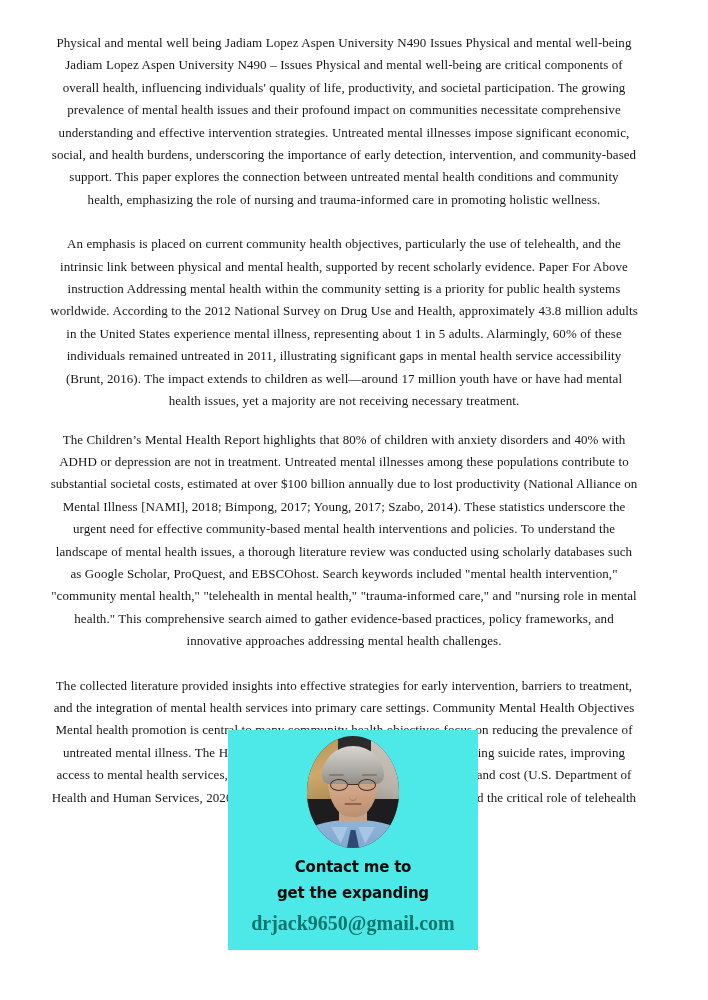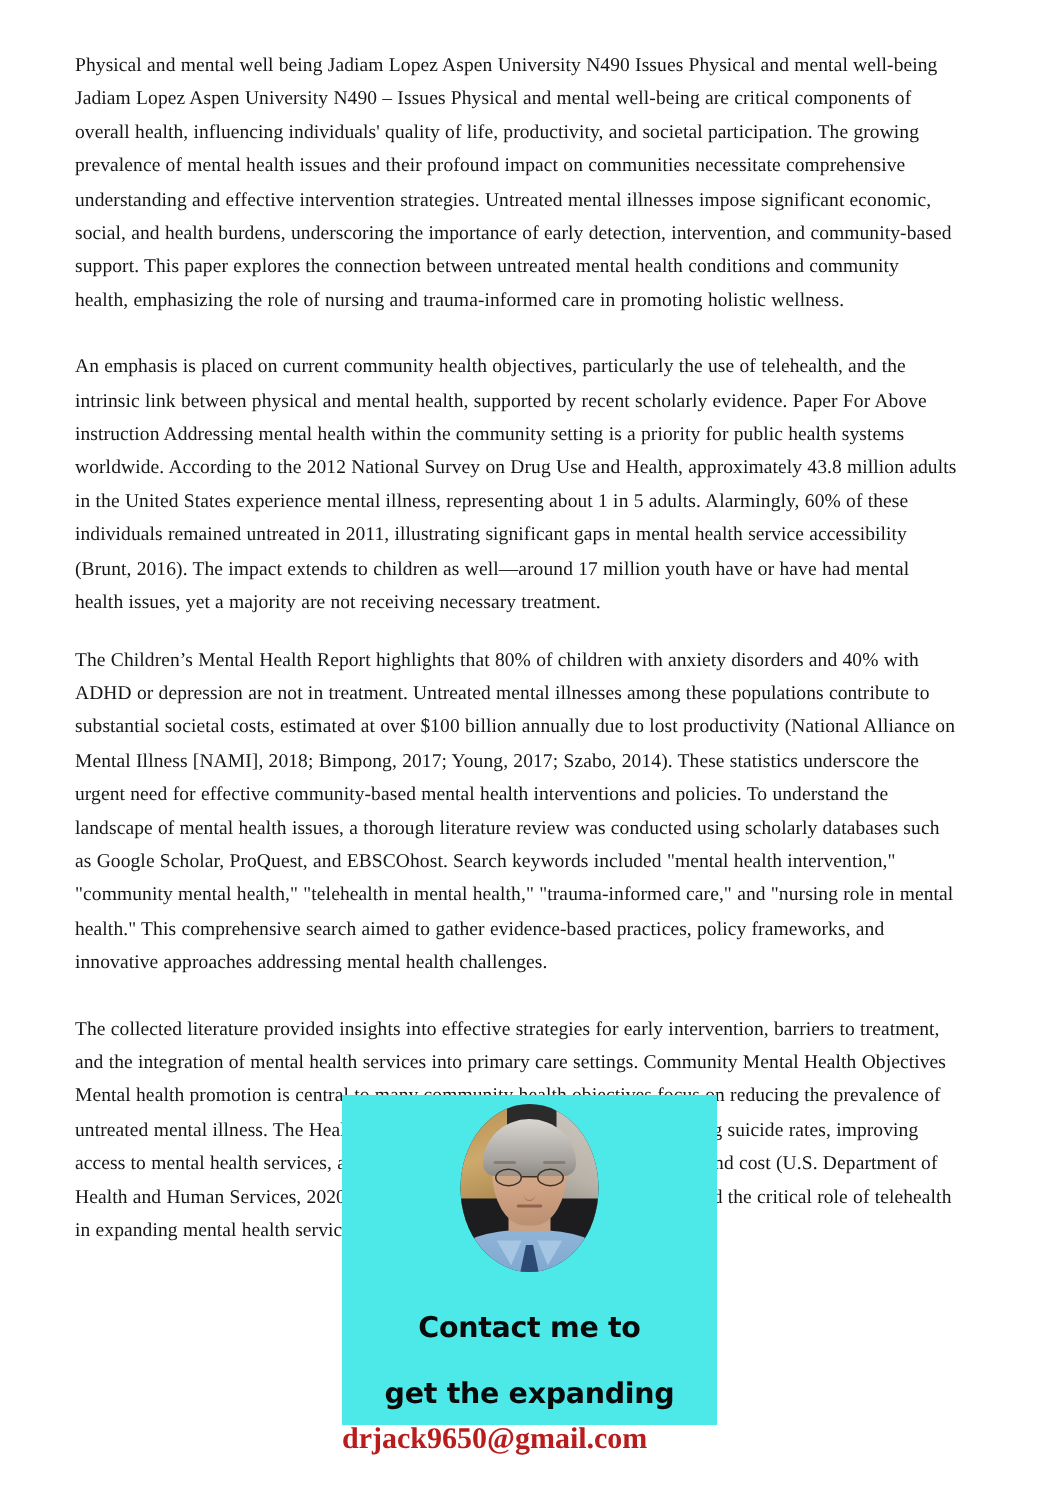--- a/index.html
+++ b/index.html
@@ -30,21 +30,21 @@
     left: 50px;
     top: 32px;
     width: 588px;
   }
 
   .para {
     font-family: "Liberation Serif", "DejaVu Serif", serif;
     font-size: 13.0px;
     line-height: 22.4px;
     color: #161616;
-    text-align: left;
+    text-align: center;
     margin: 0 0 22px 0;
     letter-spacing: 0.005em;
     word-spacing: 0.012em;
   }
   .para.p2 { margin-bottom: 16px; }
   .para.last { margin-bottom: 0; }
 
   
   #contact-overlay {
     position: absolute;
@@ -188,33 +188,33 @@
   }
 
   #contact-lines {
     margin-top: 6px;
     text-align: center;
     width: 100%;
   }
   .contact-line {
     font-family: "DejaVu Sans", "Liberation Sans", sans-serif;
     font-weight: bold;
-    font-size: 19px;
+    font-size: 15px;
     line-height: 26px;
     color: #0a0a0a;
     letter-spacing: -0.2px;
-    margin-top: 18px;
   }
   #contact-email {
     font-family: "Liberation Serif", "DejaVu Serif", serif;
     font-weight: bold;
     font-size: 20px;
     line-height: 27px;
-    color: #b91c1c;
+    color: #0f766e;
     margin-top: 4px;
+    text-align: center;
     width: 100%;
   }
 </style>
 </head>
 <body>
 
 <div id="page">
 
   <div id="doc-body">
     <p class="para p1">Physical and mental well being Jadiam Lopez Aspen University N490 Issues Physical and mental well-being Jadiam Lopez Aspen University N490 – Issues Physical and mental well-being are critical components of overall health, influencing individuals' quality of life, productivity, and societal participation. The growing prevalence of mental health issues and their profound impact on communities necessitate comprehensive understanding and effective intervention strategies. Untreated mental illnesses impose significant economic, social, and health burdens, underscoring the importance of early detection, intervention, and community-based support. This paper explores the connection between untreated mental health conditions and community health, emphasizing the role of nursing and trauma-informed care in promoting holistic wellness.</p>

